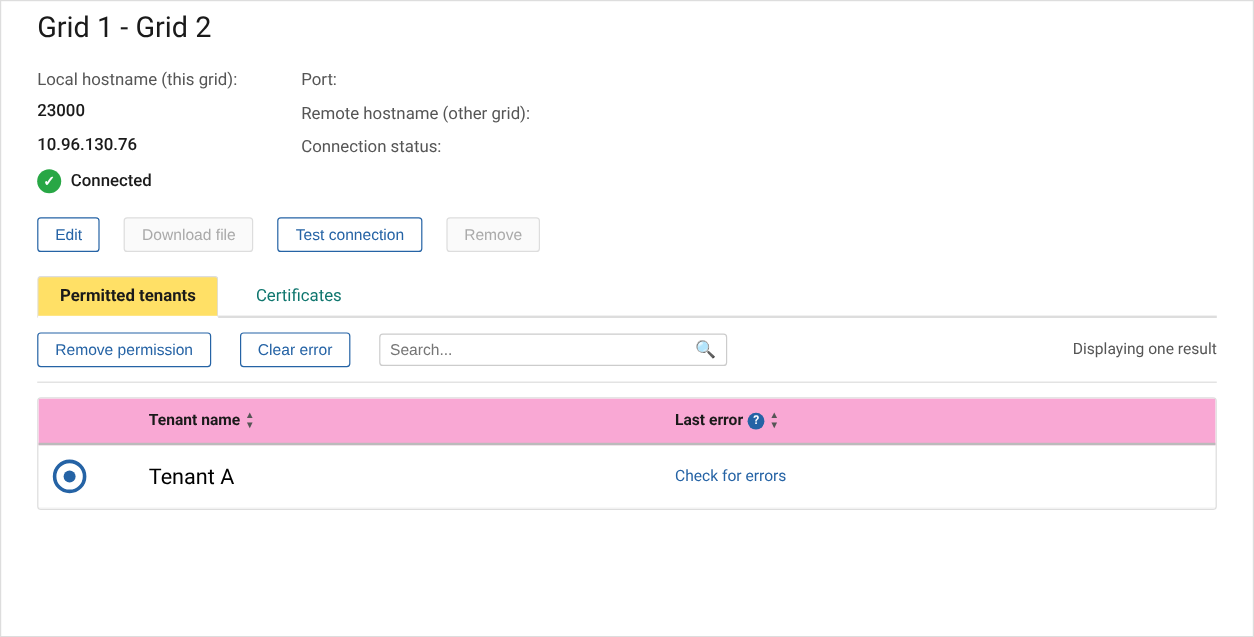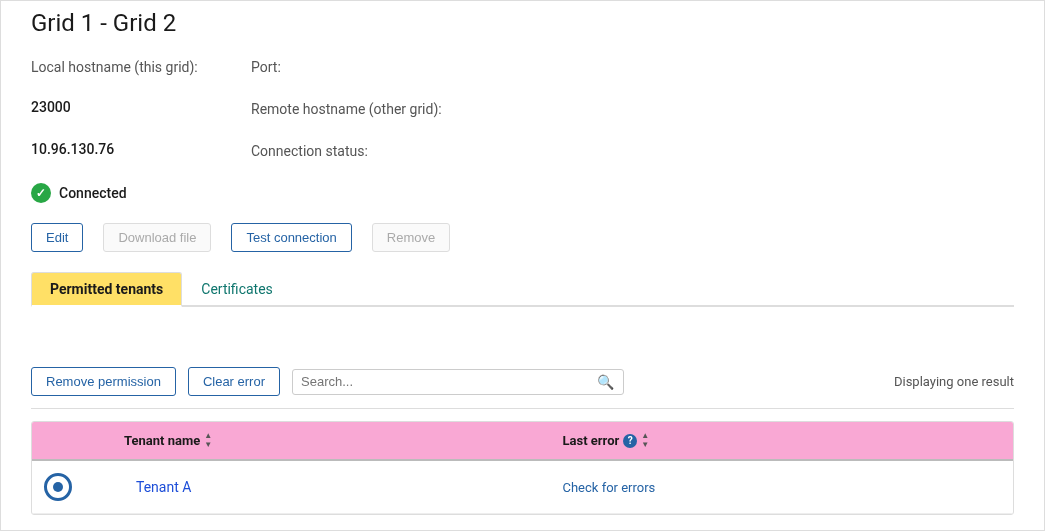--- a/index.html
+++ b/index.html
@@ -18,21 +18,21 @@
     }
     .page-title {
       font-size: 24px;
       font-weight: 400;
       margin-bottom: 20px;
       color: #1a1a1a;
     }
     .info-grid {
       display: grid;
       grid-template-columns: 220px auto;
-      row-gap: 24px;
+      row-gap: 10px;
       margin-bottom: 20px;
     }
     .info-label {
       color: #555;
       font-size: 14px;
       padding-top: 2px;
     }
     .info-value {
       font-size: 14px;
       font-weight: 500;
@@ -82,20 +82,21 @@
     .btn-disabled {
       color: #aaa;
       border-color: #ddd;
       cursor: default;
       background: #fafafa;
     }
     .tabs {
       display: flex;
       border-bottom: 2px solid #ddd;
       margin-bottom: 0;
+      gap: 12px;
     }
     .tab {
       padding: 8px 18px;
       cursor: pointer;
       font-size: 14px;
       border: 1px solid transparent;
       border-bottom: none;
       margin-bottom: -2px;
       border-radius: 3px 3px 0 0;
     }
@@ -108,32 +109,31 @@
       color: #1a1a1a;
     }
     .tab-inactive {
       color: #0f766e;
       border-color: transparent;
       background: transparent;
     }
     .toolbar {
       display: flex;
       align-items: center;
-      gap: 12px;
+      gap: 24px;
       padding: 12px 0;
       border-bottom: 1px solid #ddd;
-      margin-top: 48px;
     }
     .search-box {
       display: flex;
       align-items: center;
       border: 1px solid #ccc;
       border-radius: 3px;
       padding: 4px 8px;
-      width: 332px;
+      width: 290px;
       background: #fff;
     }
     .search-input {
       border: none;
       outline: none;
       font-size: 13px;
       width: 100%;
       color: #999;
     }
     .search-icon {
@@ -211,23 +211,22 @@
       border-radius: 50%;
       background: #2563a5;
     }
     .check-for-errors {
       color: #2563a5;
       font-size: 13px;
       cursor: pointer;
       text-decoration: none;
     }
     .tenant-name {
-      font-size: 14px;
-      color: #1d4ed8;
-      margin-left: 12px;
+      font-size: 18px;
+      color: #000000;
     }
   </style>
 </head>
 <body>
 
 <div class="page-container">
 
   <h1 class="page-title">Grid 1 - Grid 2</h1>
 
   <div class="info-grid">

